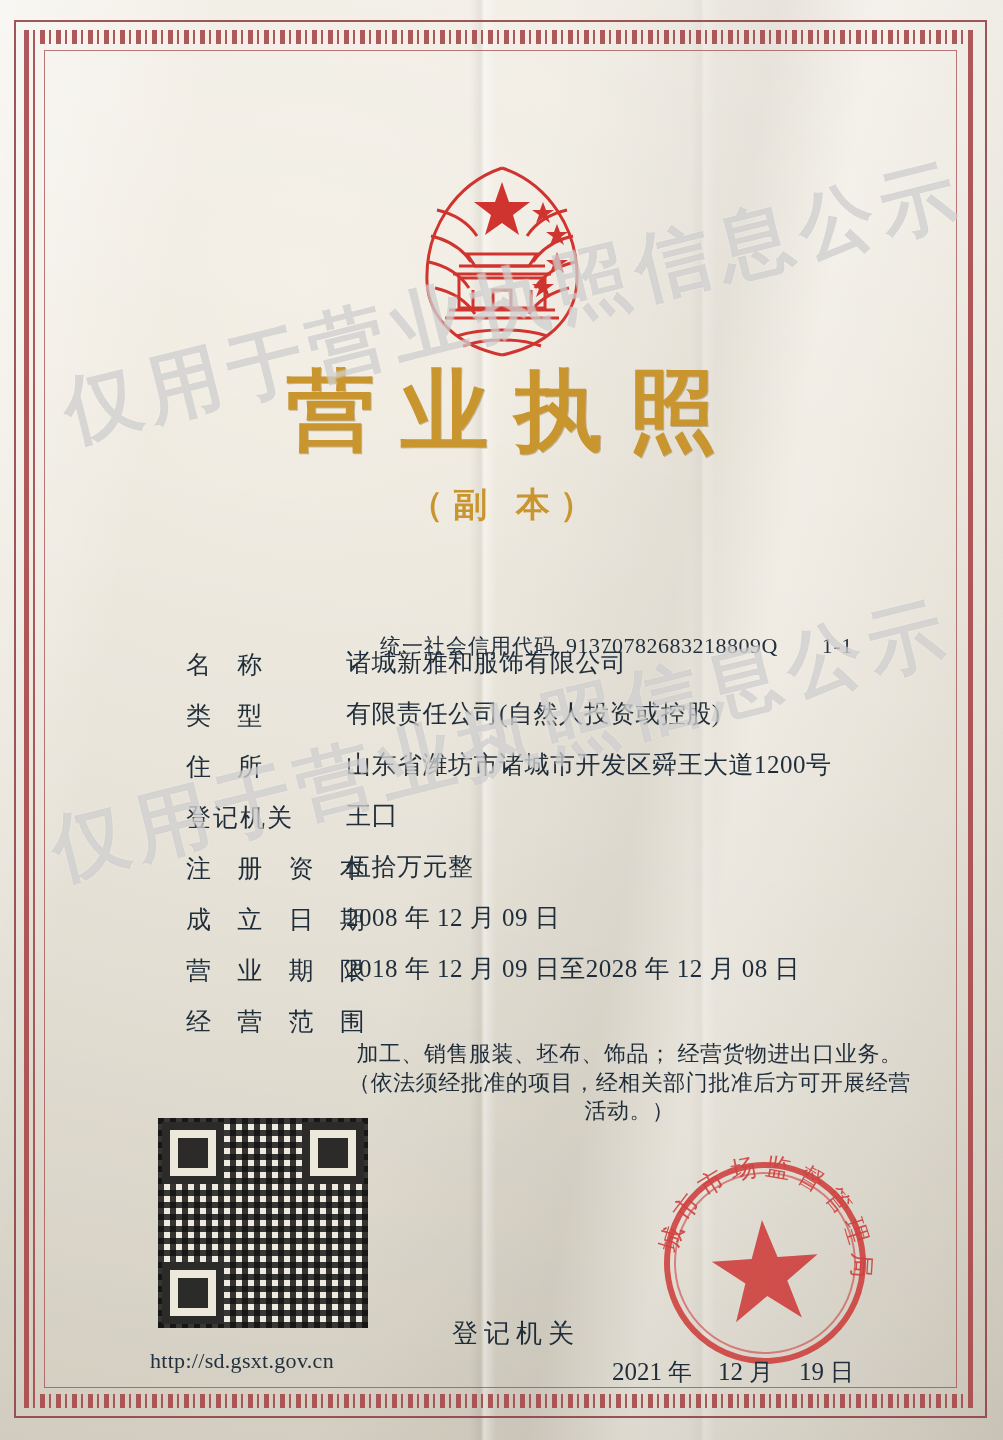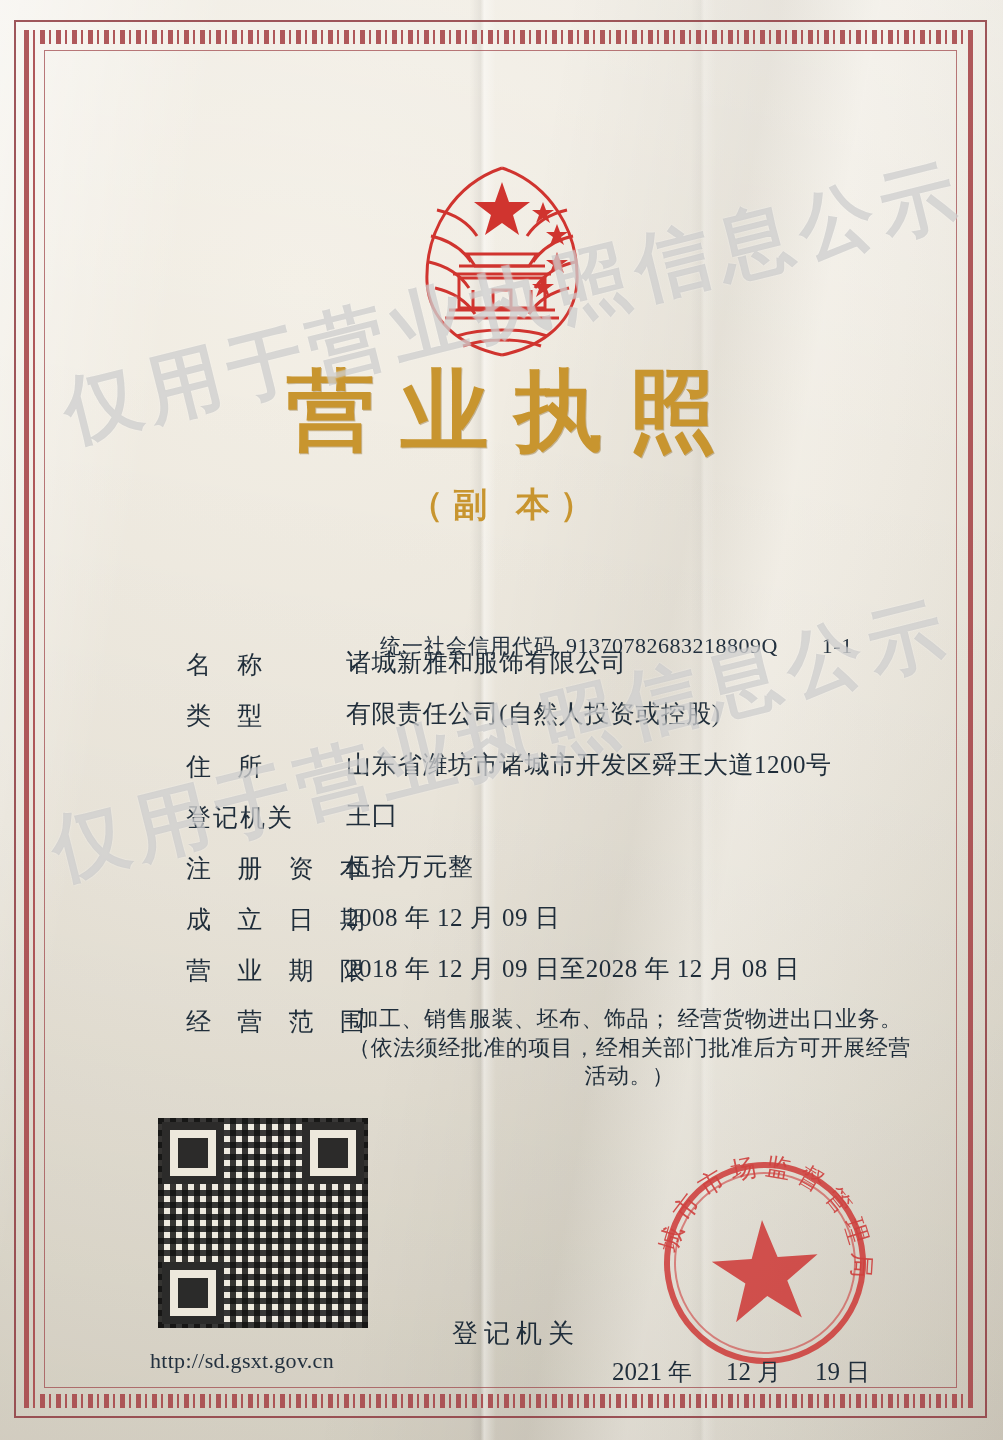--- a/index.html
+++ b/index.html
@@ -138,20 +138,21 @@
   .field .k.tight { letter-spacing: 2px; }
   .field .v {
     font-size: 25px;
     line-height: 1.22;
     letter-spacing: .5px;
     text-align: center;
   }
   .field .v.small {
     font-size: 22px;
     line-height: 1.3;
+    margin-top: 35px;
   }
 
   
   .qr {
     position: absolute;
     left: 158px;
     top: 1118px;
     width: 210px;
     height: 210px;
     background:
@@ -212,21 +213,21 @@
     left: 612px;
     top: 1356px;
     display: flex;
     align-items: baseline;
     color: #1f2d3a;
     font-size: 25px;
   }
   .dateline .num { font-size: 25px; }
   .dateline .unit { font-size: 24px; margin: 0 26px 0 6px; }
   .dateline .unit.last { margin-right: 0; }
-  .dateline .m { margin-left: 8px; }
+  .dateline .m { }
 
   
   .wm {
     position: absolute;
     font-size: 76px;
     font-weight: bold;
     color: rgba(188, 188, 188, 0.55);
     letter-spacing: 8px;
     white-space: nowrap;
     transform: rotate(-14deg);

